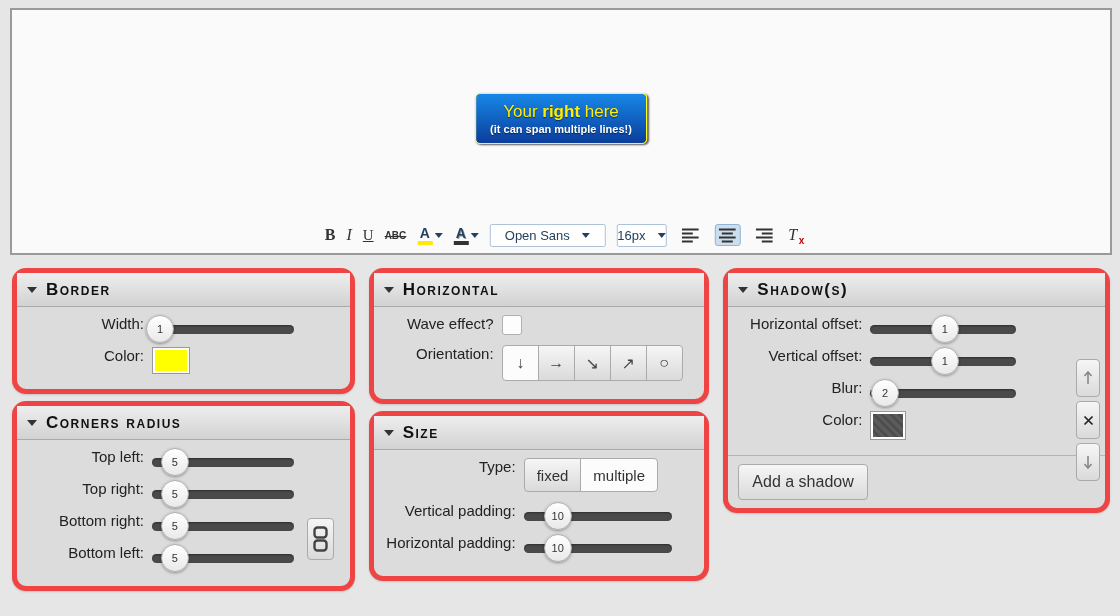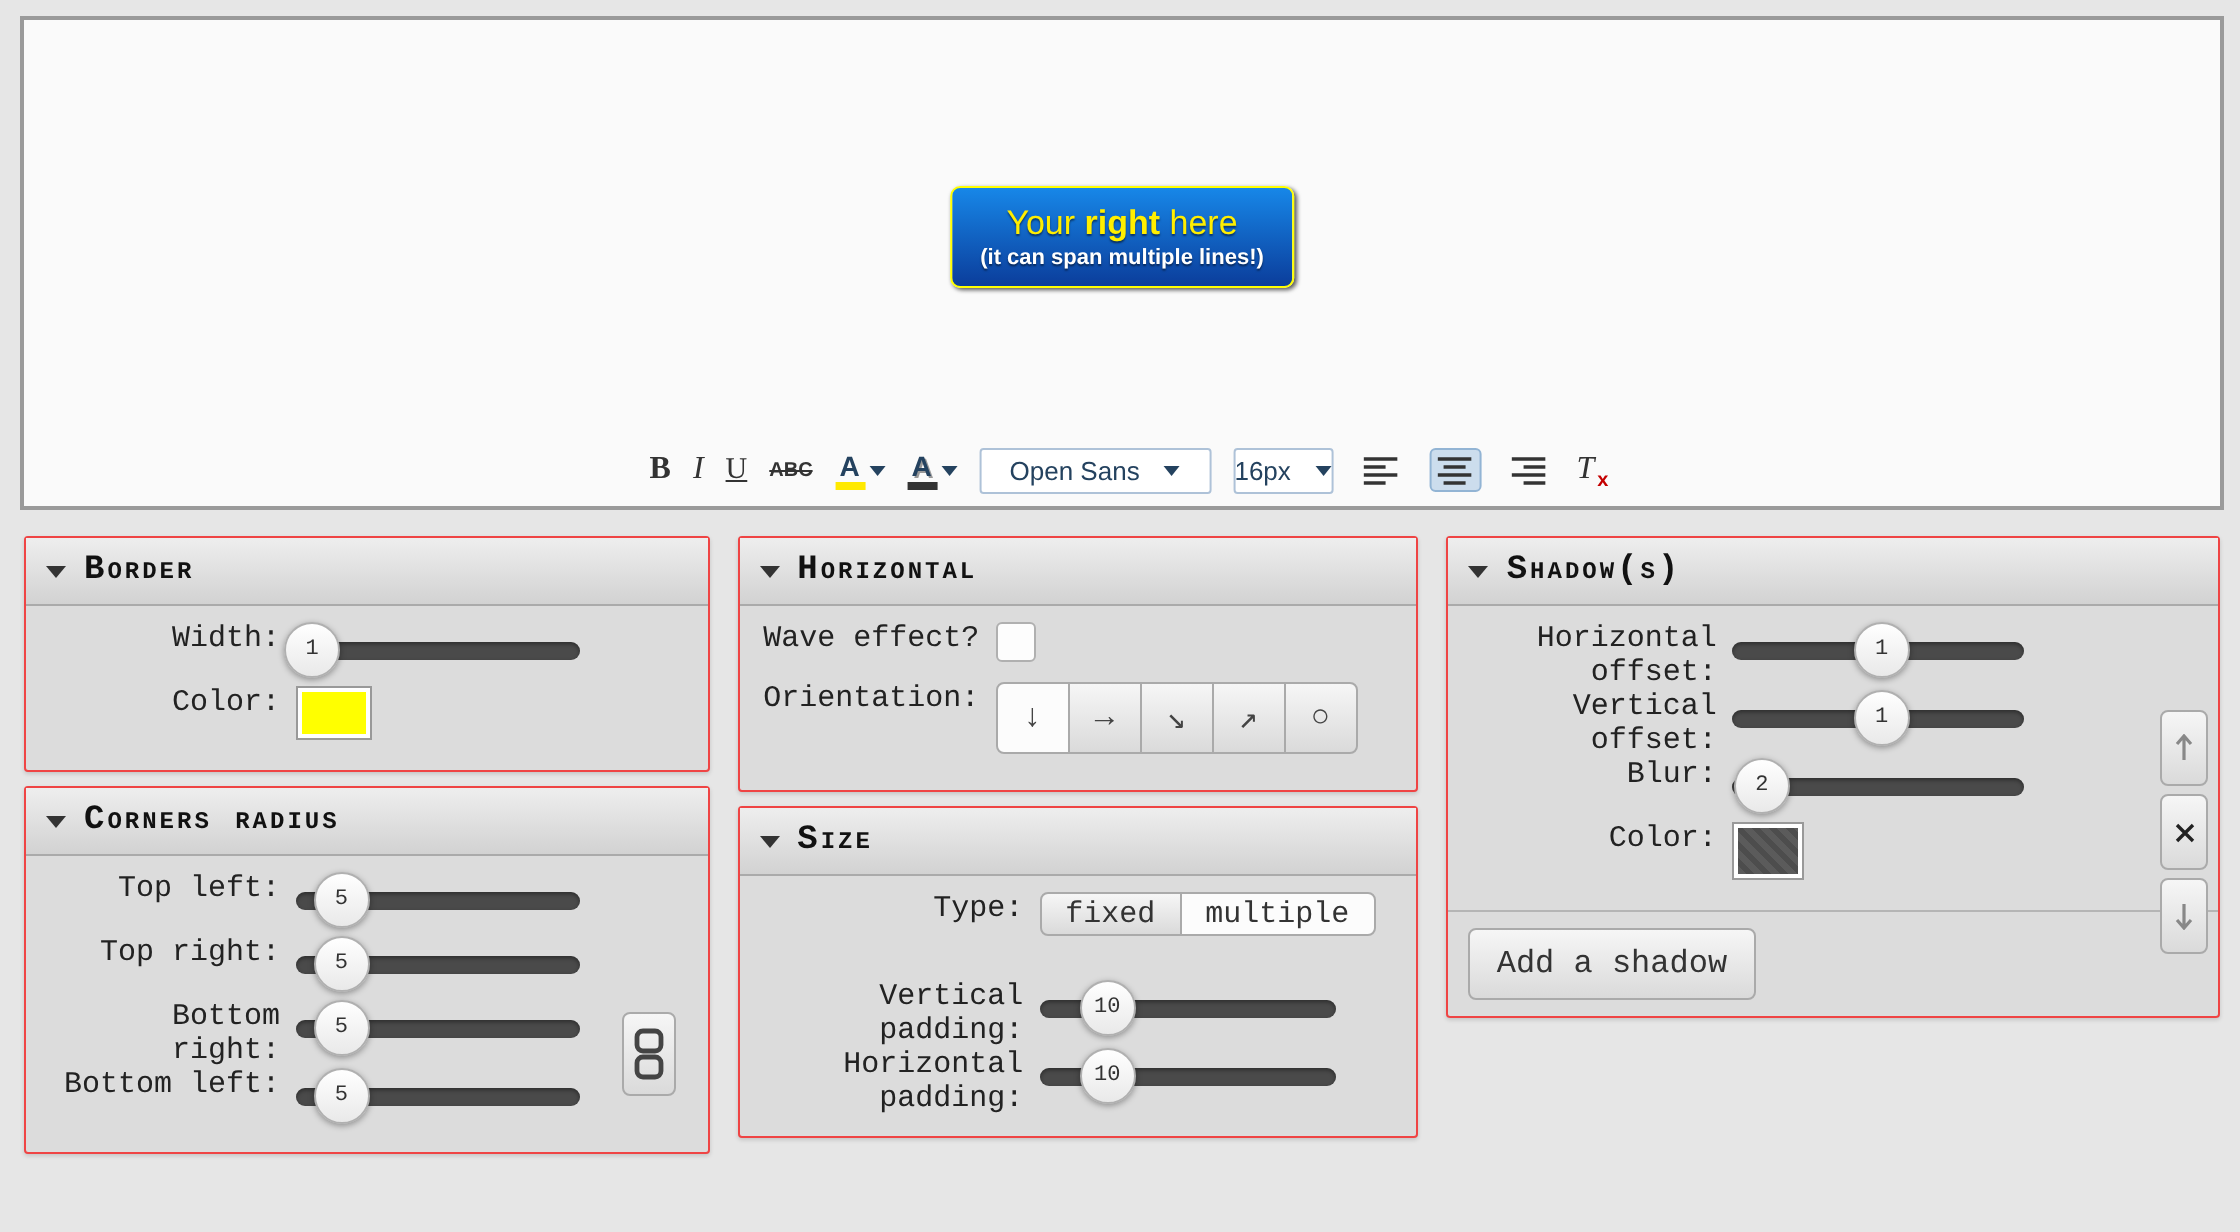--- a/index.html
+++ b/index.html
@@ -51,21 +51,21 @@
   .sel-font { width:116px; } .sel-size { width:50px; }
   .alignbtn { width:26px; height:22px; border:1px solid transparent; border-radius:3px; display:inline-flex; align-items:center; justify-content:center; cursor:pointer; }
   .alignbtn.active { background:#ccdded; border-color:#92b4d4; }
   .tx { font-family:"Liberation Serif",serif; font-style:italic; font-size:16px; position:relative; cursor:pointer; }
   .tx .x { position:absolute; right:-7px; bottom:-2px; color:#c40000; font-size:10px; font-weight:bold; font-style:normal; font-family:"Liberation Sans",sans-serif; }
 
   
   .panels { position:absolute; left:12px; top:268px; width:1098px; display:flex; gap:14px; align-items:flex-start; }
   .col { display:flex; flex-direction:column; gap:7px; }
   .col1 { width:358px; } .col2 { width:356px; } .col3 { width:404px; }
-  .panel { background:#dcdcdc; border:1px solid #ef4444; border-radius:2px; box-shadow:0 1px 2px rgba(0,0,0,.15); width:100%;font-family:Liberation Mono, monospace; }
+  .panel { background:#dcdcdc; border:5px solid #ef4444; border-radius:14px; box-shadow:0 1px 2px rgba(0,0,0,.15); width:100%; }
   .panel-hd {
     height:34px; display:flex; align-items:center; padding:0 10px; gap:9px;
     background:linear-gradient(to bottom,#eeeeee,#d2d2d2); border-bottom:1px solid #aaa; cursor:pointer;
   }
   .tri { width:0; height:0; border-left:5px solid transparent; border-right:5px solid transparent; border-top:6px solid #333; }
   .panel-title { font-variant:small-caps; font-weight:bold; font-size:17px; letter-spacing:1.5px; color:#111; }
   .panel-bd { padding:8px 10px 10px; position:relative; }
   .row { display:flex; align-items:flex-start; min-height:32px; }
   .lbl { text-align:right; padding-right:8px; font-size:15px; color:#222; flex-shrink:0; }
   .lbl-130 { width:125px; } .lbl-125 { width:118px; } .lbl-145 { width:140px; } .lbl-140 { width:132px; }
@@ -93,21 +93,21 @@
     color:#333; font-size:15px; display:inline-flex; align-items:center; justify-content:center; cursor:pointer;
   }
   .swapbtn { width:30px; height:46px; margin-left:10px; }
   .linkbtn { width:27px; height:42px; position:absolute; right:16px; top:78px; }
   .seg { display:flex; }
   .seg .gbtn { border-radius:0; margin-left:-1px; }
   .seg .gbtn:first-child { border-radius:4px 0 0 4px; margin-left:0; }
   .seg .gbtn:last-child { border-radius:0 4px 4px 0; }
   .seg .gbtn.active { background:#fcfcfc; }
   .orient .gbtn { width:37px; height:36px; font-size:16px; color:#444; }
-  .typeseg .gbtn { height:22px; padding:0 12px; }
+  .typeseg .gbtn { height:34px; padding:0 12px; }
   .checkbox { width:20px; height:20px; background:#fdfdfd; border:1px solid #b0b0b0; border-radius:3px; cursor:pointer; }
   .stack { position:absolute; right:5px; top:52px; display:flex; flex-direction:column; gap:4px; }
   .stack .gbtn { width:24px; height:38px; font-size:14px; color:#888; }
   .stack .gbtn.xbtn { color:#222; font-size:13px; }
   .shadow-foot { border-top:1px solid #b5b5b5; padding:8px 10px; }
   .addbtn { height:36px; padding:0 13px; font-size:16px; }
   svg { display:block; }
 </style>
 </head>
 <body>

